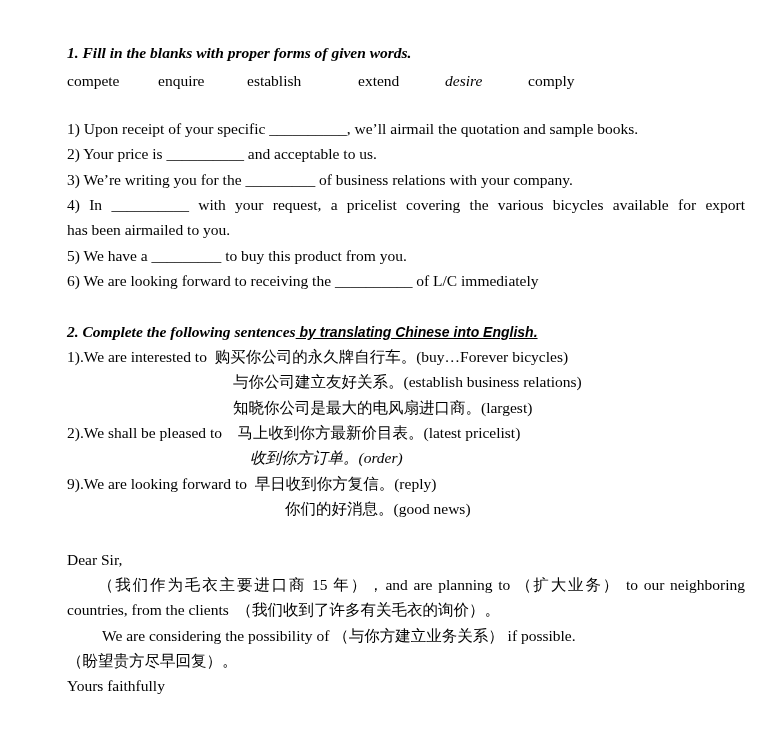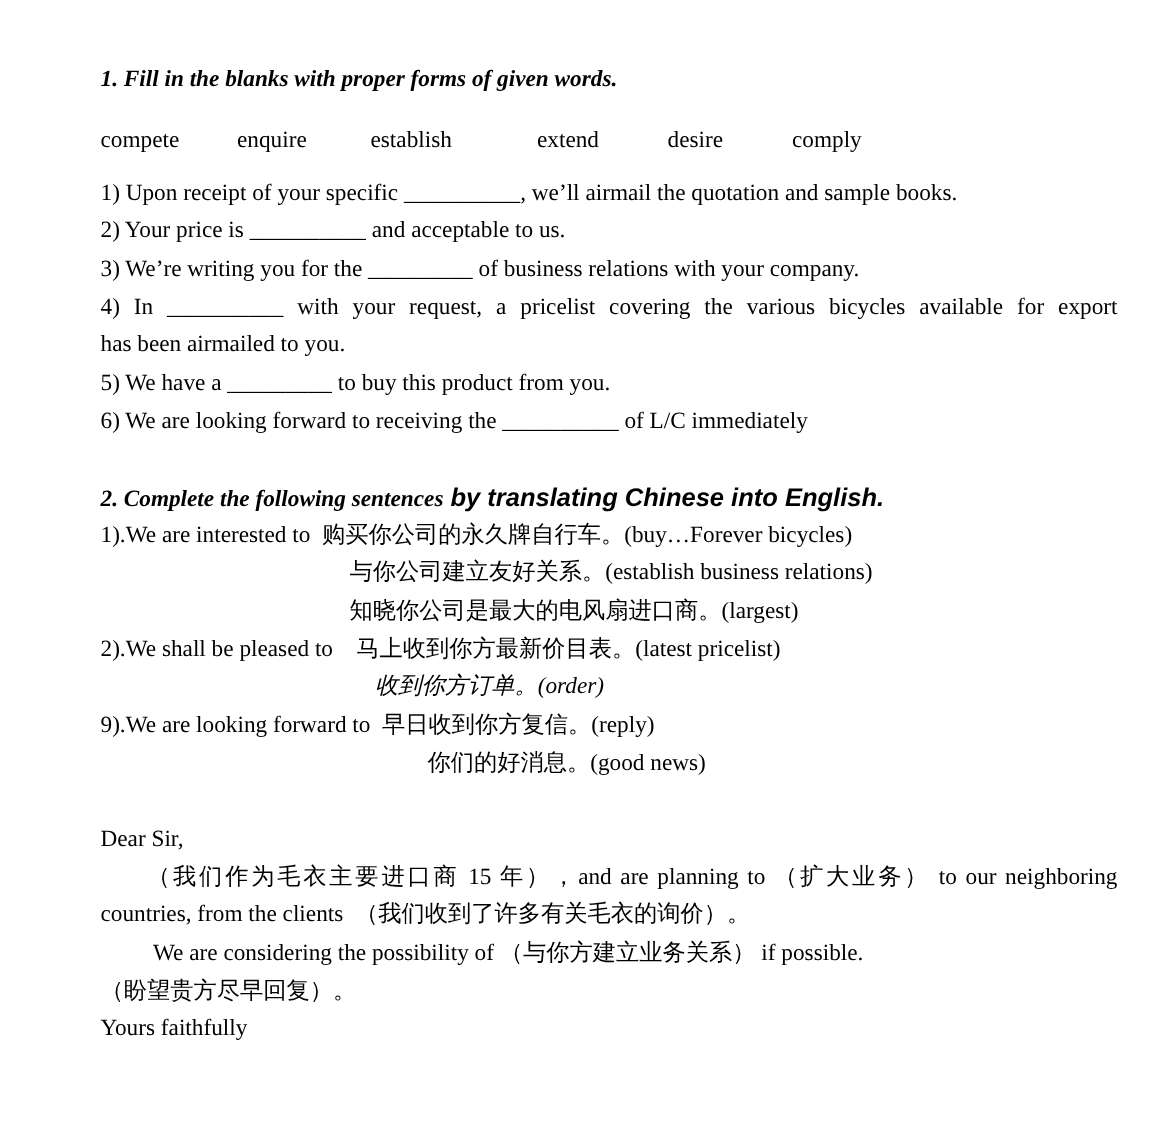--- a/index.html
+++ b/index.html
@@ -10,32 +10,32 @@
     width: 776px; height: 747px;
     padding: 40px 41px 5px 57px;
     font-family: "Liberation Serif", serif;
     font-size: 15.5px;
     line-height: 25.33px;
     margin-left: 10px;
   }
   .ln { white-space: pre; height: 25.33px; overflow: visible; }
   .sp { height: 25.33px; }
   .h  { font-weight: bold; font-style: italic; white-space: pre; height: 25.33px; }
-  .h-rest { font-family: "Liberation Sans", sans-serif; font-size: 17px; }
+  .h-rest { font-family: "Liberation Sans", sans-serif; font-size: 14px; text-decoration: underline; }
   .just { white-space: normal; text-align: justify; text-align-last: justify; }
   .ind166 { padding-left: 166px; }
   .ind183 { padding-left: 183px; font-style: italic; }
   .ind218 { padding-left: 218px; }
   .ind31  { padding-left: 31px; }
   .ind35  { padding-left: 35px; }
   .right  { text-align: left; white-space: pre; }
   .wordbank { position: relative; height: 25.33px; }
-  .wordbank span { position: absolute; top: 16px; white-space: pre; }
+  .wordbank span { position: absolute; top: 3px; white-space: pre; }
   .wb0 { left: 0px; }   .wb1 { left: 91px; }  .wb2 { left: 180px; }
-  .wb3 { left: 291px; } .wb4 { left: 378px; } .wb5 { left: 461px; }
+  .wb3 { left: 291px; } .wb4 { left: 378px; font-style: italic; } .wb5 { left: 461px; }
 </style>
 </head>
 <body>
 
 <div class="doc">
 
   <div class="h">1. Fill in the blanks with proper forms of given words.</div>
 
   <div class="wordbank">
     <span class="wb0">compete</span>

